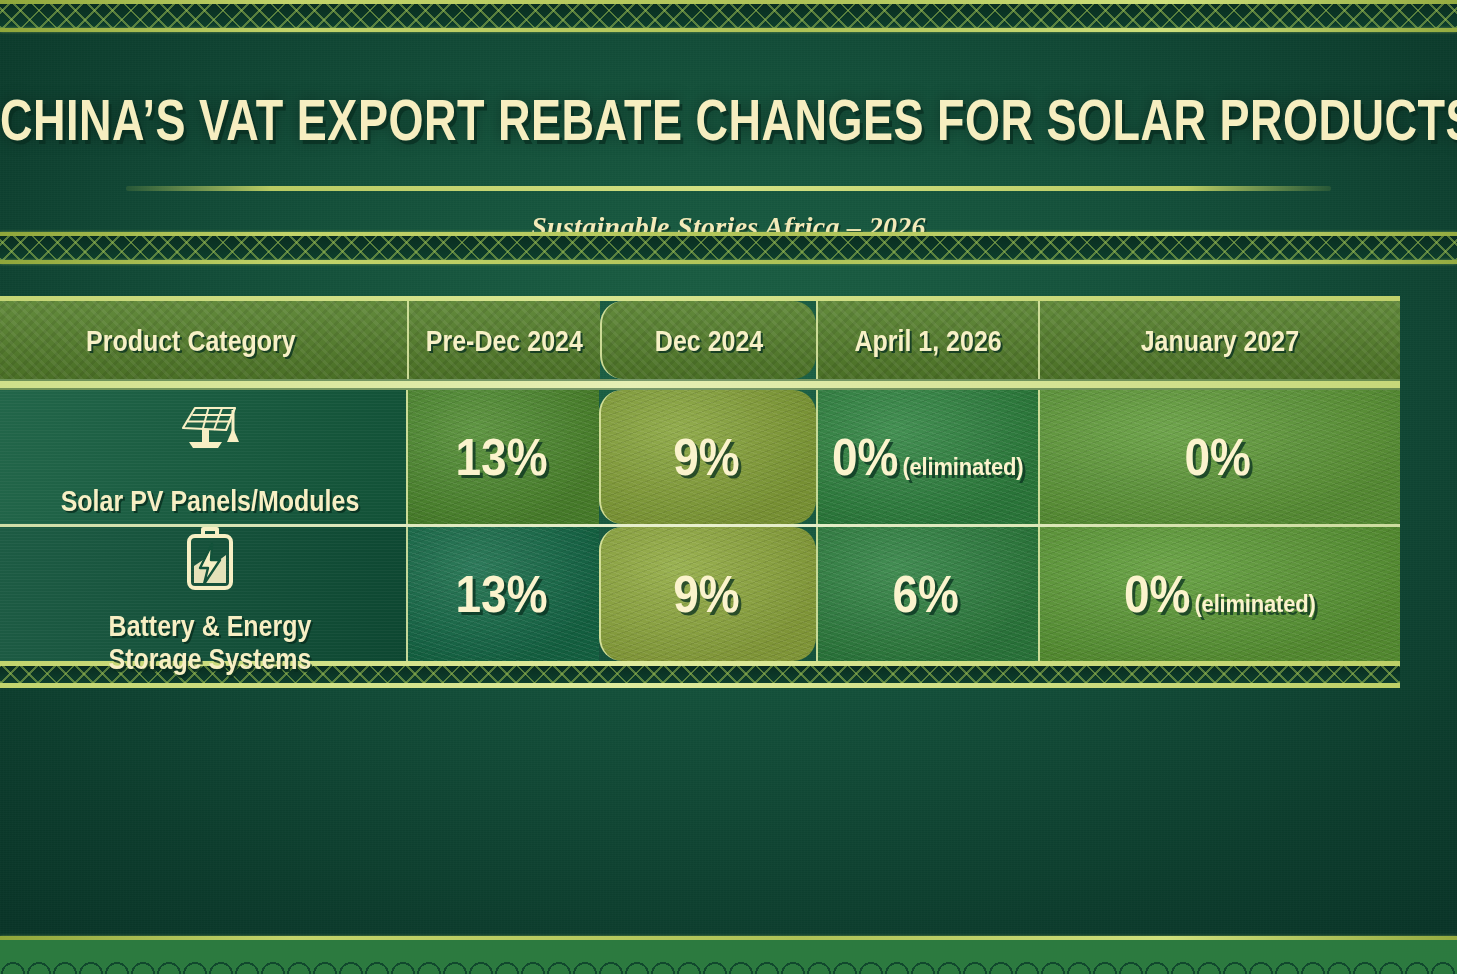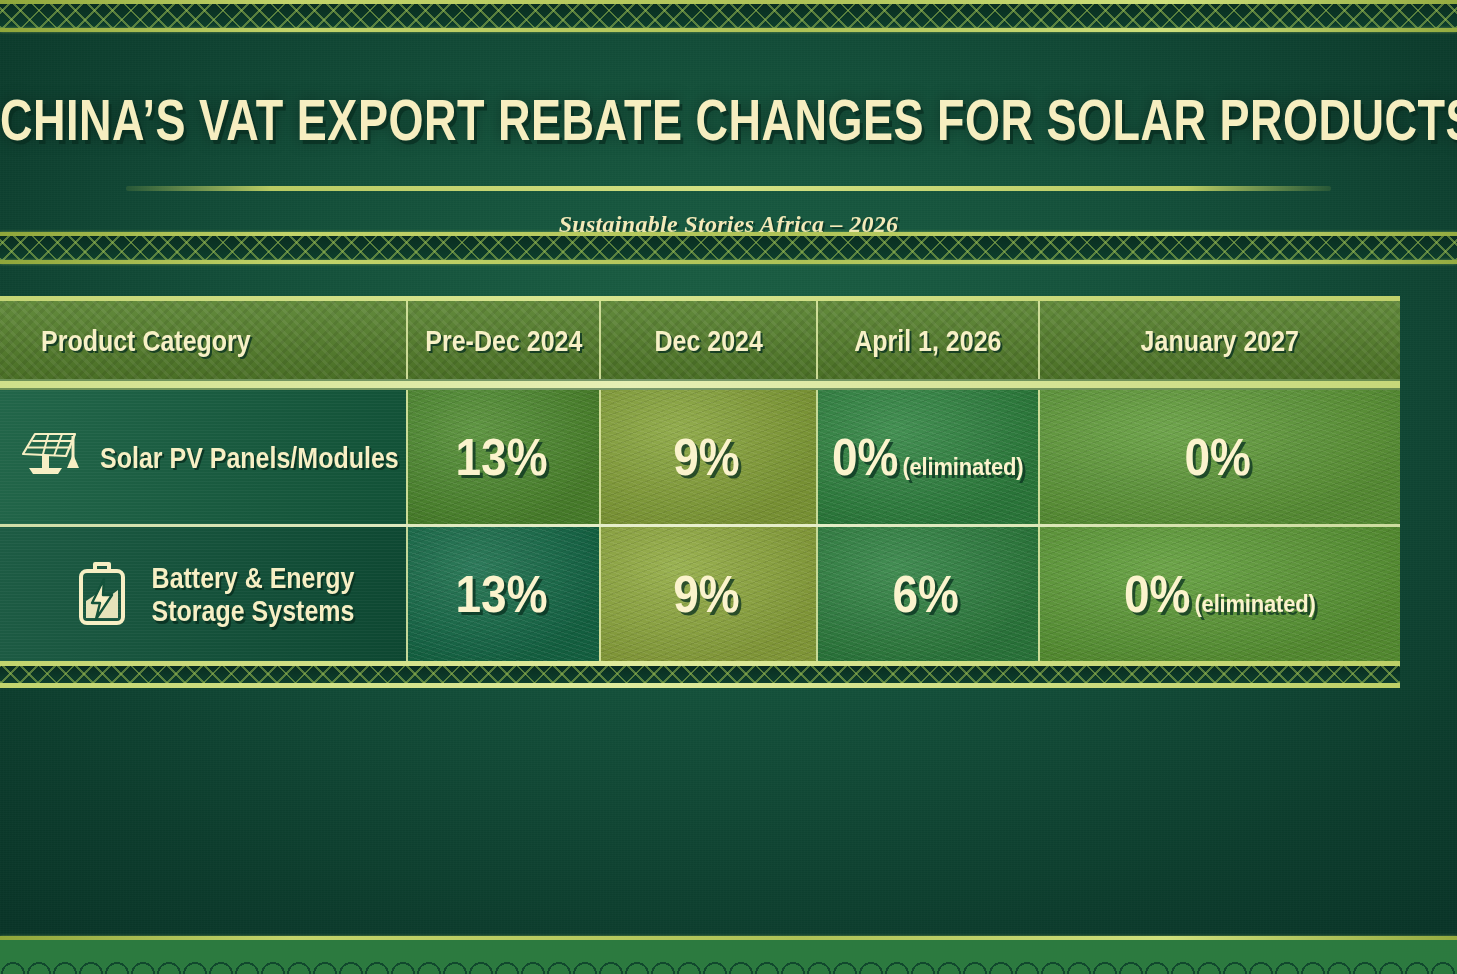--- a/index.html
+++ b/index.html
@@ -91,21 +91,21 @@
     height: 5px;
     margin: 46px auto 0 auto;
     background: linear-gradient(90deg, rgba(160,180,70,.15), #b9cb63 12%, #d4e285 50%, #b9cb63 88%, rgba(160,180,70,.15));
     border-radius: 2px;
   }
   .subtitle {
     margin-top: 20px;
     font-family: "Liberation Serif", serif;
     font-style: italic;
     font-weight: bold;
-    font-size: 24px;
+    font-size: 28px;
     color: #f3e9b8;
     text-shadow: 2px 2px 0 rgba(8,45,32,.7);
     letter-spacing: .3px;
     text-decoration: underline;
   }
 
   
   .table-wrap {
     position: absolute;
     left: 0;
@@ -126,34 +126,34 @@
   .cell {
     position: relative;
     display: flex;
     align-items: center;
     box-sizing: border-box;
   }
   .cell + .cell { border-left: 2px solid rgba(226,236,168,.85); }
 
   .col-0 { width: 412px; }
   .col-1 { width: 196px; }
-  .col-2 { width: 220px; }
+  .col-2 { width: 220px; border-radius: 23px; }
   .col-3 { width: 225px; }
   .col-4 { width: 368px; }
 
   
   .hdr-row .cell {
     background-color: #56812c;
     background-image:
       repeating-linear-gradient(45deg, rgba(255,255,255,.06) 0 3px, transparent 3px 8px),
       repeating-linear-gradient(-45deg, rgba(0,0,0,.07) 0 3px, transparent 3px 8px),
       linear-gradient(180deg, rgba(255,255,255,.08), rgba(0,0,0,.14));
     justify-content: center;
   }
-  .hdr-row .col-0 { justify-content: flex-start; padding-left: 41px; }
+  .hdr-row .col-0 { justify-content: flex-start; padding-left: 86px; }
 
   .hdr-text {
     font-family: "Liberation Sans", sans-serif;
     font-weight: bold;
     font-size: 25px;
     color: #f7f0c6;
     text-shadow: 2px 2px 0 rgba(10,50,32,.8);
     transform: scaleY(1.2);
     white-space: nowrap;
   }
@@ -166,20 +166,21 @@
   }
 
   
   .label-cell {
     padding-left: 14px;
     gap: 14px;
     background-color: #145c3e;
     background-image:
       repeating-linear-gradient(0deg, rgba(255,255,255,.035) 0 1px, transparent 1px 3px),
       linear-gradient(100deg, rgba(255,255,255,.06), rgba(0,0,0,.12));
+    flex-direction: column;
   }
   .label-cell.dark {
     background-color: #0f5138;
     justify-content: center;
   }
   .label-text {
     font-family: "Liberation Sans", sans-serif;
     font-weight: bold;
     font-size: 25px;
     line-height: 1.12;

